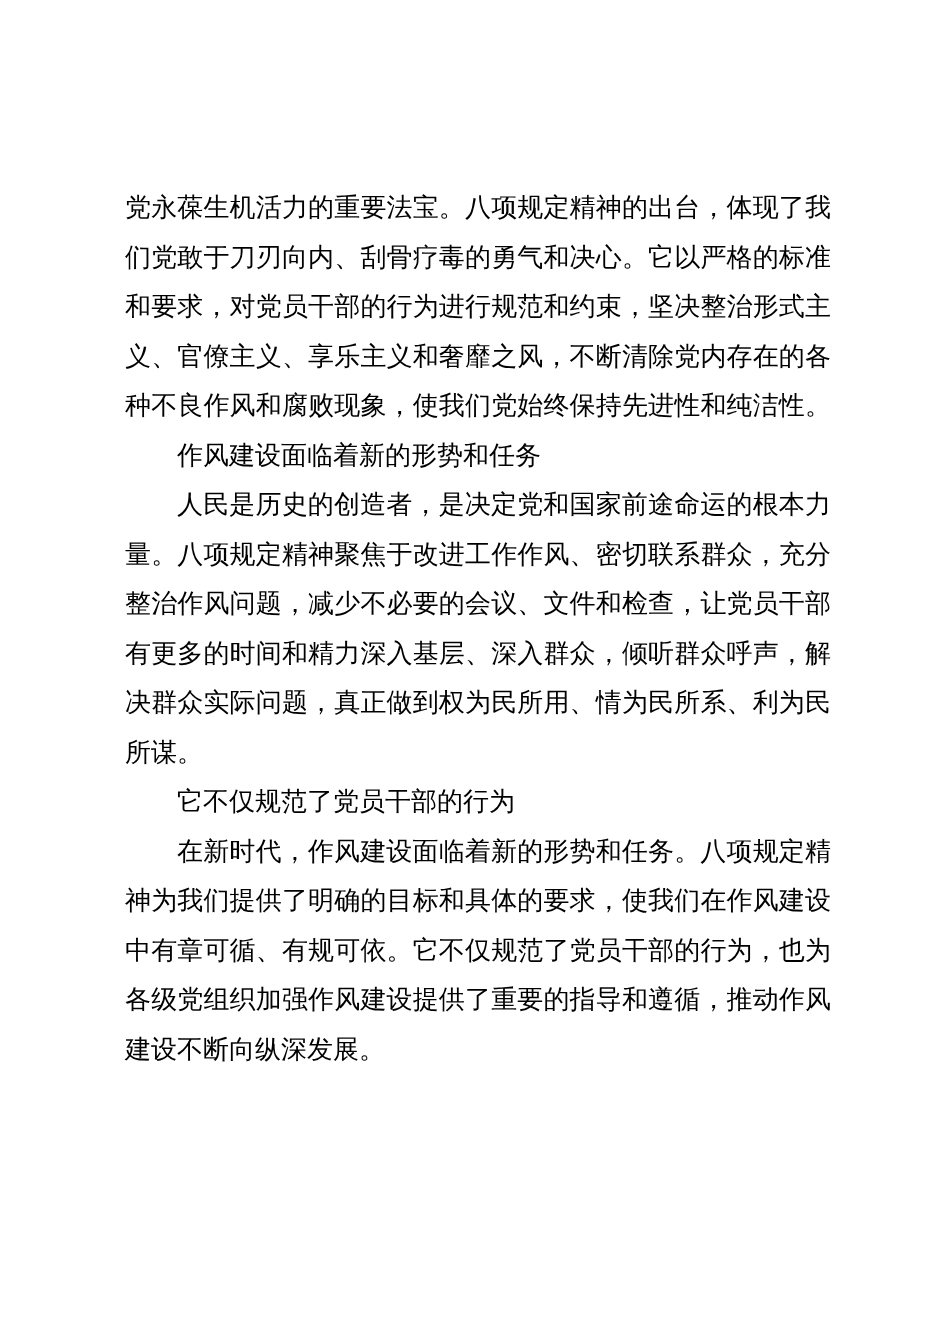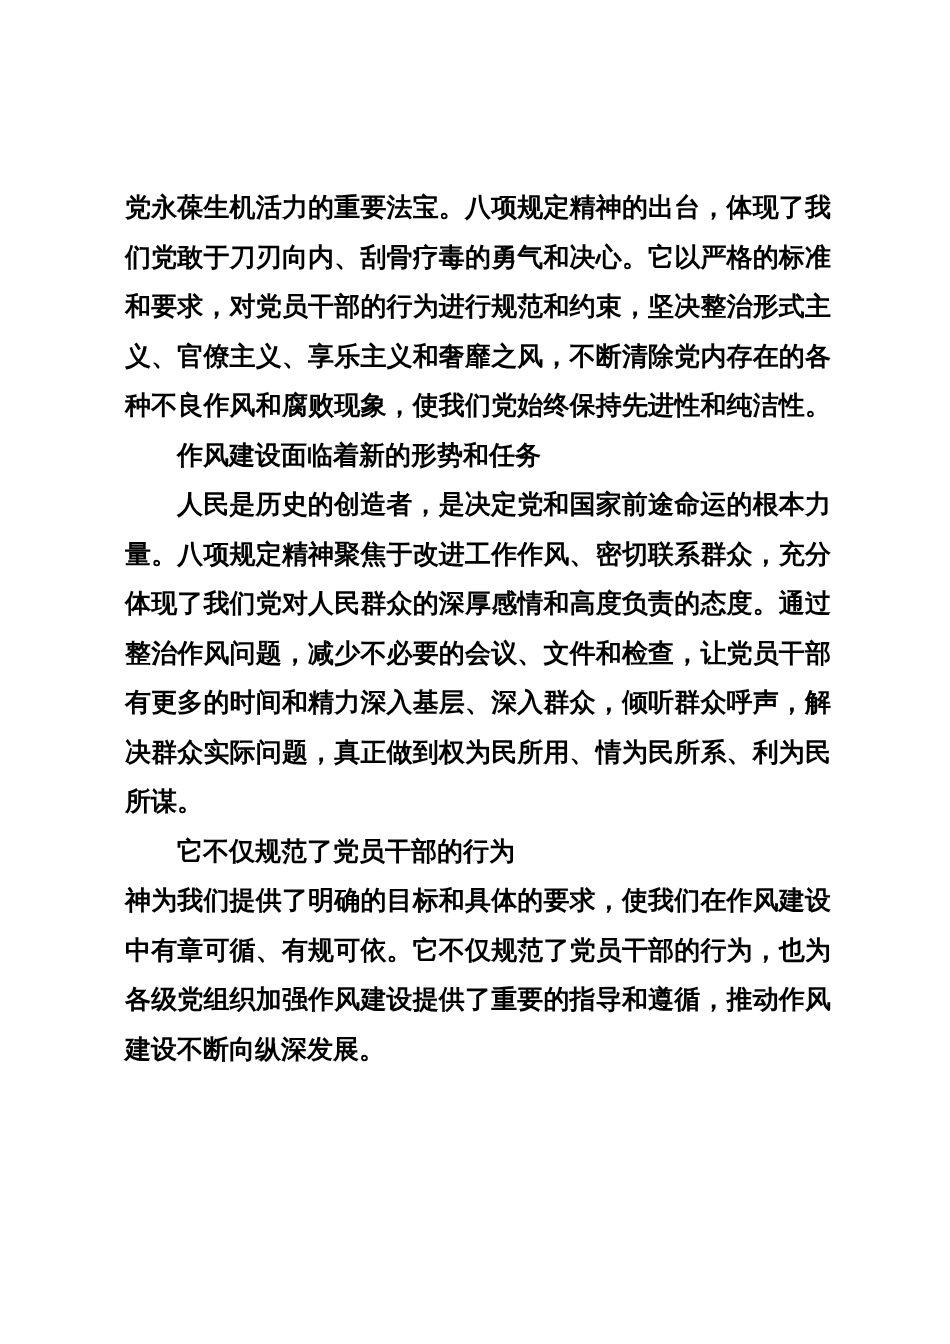--- a/index.html
+++ b/index.html
@@ -18,21 +18,21 @@
     position: absolute;
     left: 125px;
     top: 183px;
     width: 706px;
     color: #000000;
   }
   .line {
     font-size: 26px;
     line-height: 49.5px;
     white-space: nowrap;
-    font-weight: bold;
+    font-weight: normal;
   }
   
   .fill {
     text-align: justify;
     text-align-last: justify;
     text-justify: inter-character;
   }
   
   .indent { text-indent: 52px; }
 </style>
@@ -45,28 +45,28 @@
     <div class="line fill">党永葆生机活力的重要法宝。八项规定精神的出台，体现了我</div>
     <div class="line fill">们党敢于刀刃向内、刮骨疗毒的勇气和决心。它以严格的标准</div>
     <div class="line fill">和要求，对党员干部的行为进行规范和约束，坚决整治形式主</div>
     <div class="line fill">义、官僚主义、享乐主义和奢靡之风，不断清除党内存在的各</div>
     <div class="line fill">种不良作风和腐败现象，使我们党始终保持先进性和纯洁性。</div>
 
     <div class="line indent">作风建设面临着新的形势和任务</div>
 
     <div class="line indent fill">人民是历史的创造者，是决定党和国家前途命运的根本力</div>
     <div class="line fill">量。八项规定精神聚焦于改进工作作风、密切联系群众，充分</div>
-    <div class="line fill">体现了我们党对人民群众的深厚感情和高度负责的态度。通过</div>
     <div class="line fill">整治作风问题，减少不必要的会议、文件和检查，让党员干部</div>
     <div class="line fill">有更多的时间和精力深入基层、深入群众，倾听群众呼声，解</div>
     <div class="line fill">决群众实际问题，真正做到权为民所用、情为民所系、利为民</div>
     <div class="line">所谋。</div>
 
     <div class="line indent">它不仅规范了党员干部的行为</div>
 
+    <div class="line indent fill">在新时代，作风建设面临着新的形势和任务。八项规定精</div>
     <div class="line fill">神为我们提供了明确的目标和具体的要求，使我们在作风建设</div>
     <div class="line fill">中有章可循、有规可依。它不仅规范了党员干部的行为，也为</div>
     <div class="line fill">各级党组织加强作风建设提供了重要的指导和遵循，推动作风</div>
     <div class="line">建设不断向纵深发展。</div>
 
 
   </div>
 </div>
 
 </body></html>

